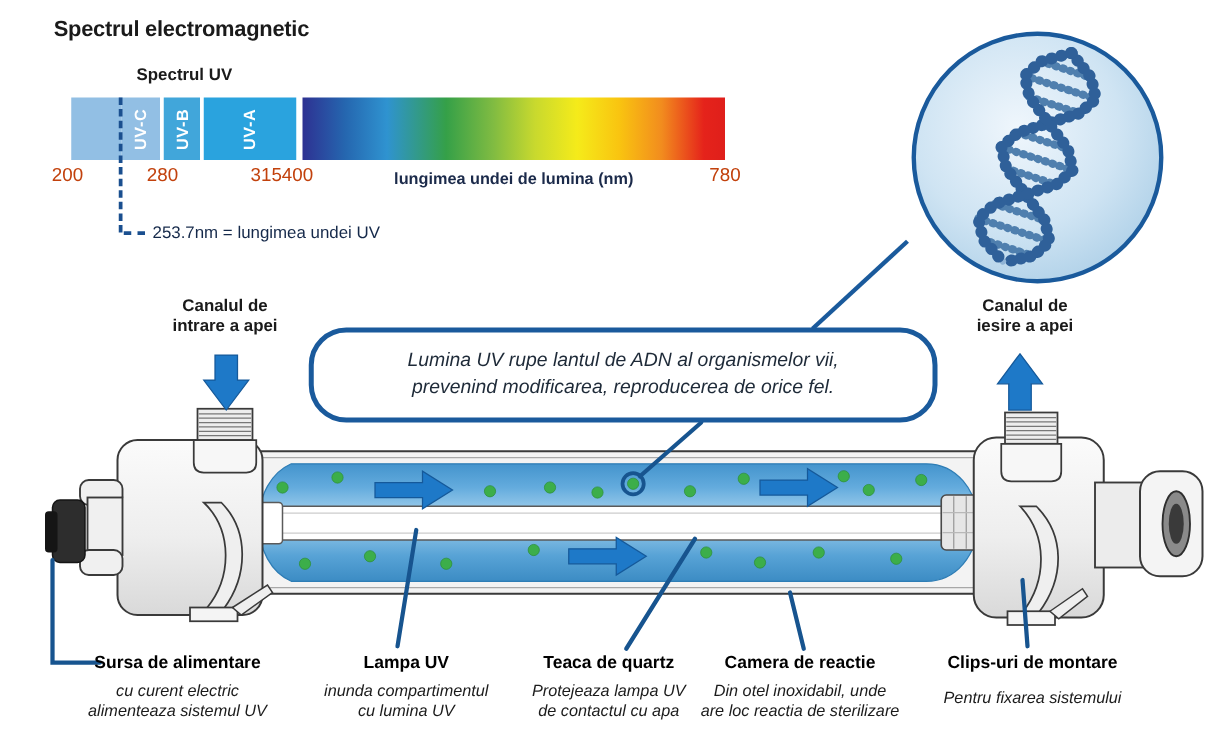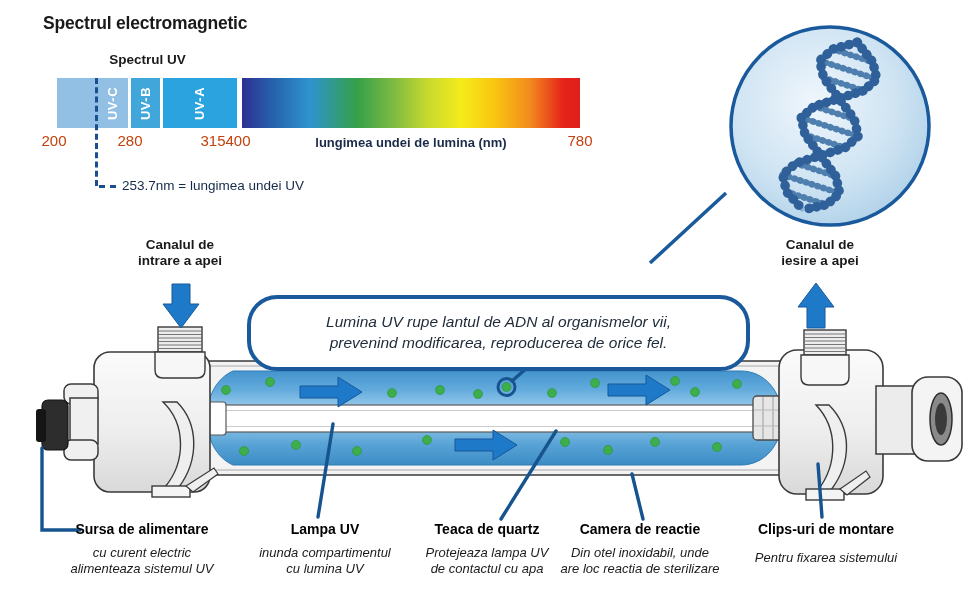--- a/index.html
+++ b/index.html
@@ -21,21 +21,21 @@
   .axis-label{left:301px;top:135px;width:220px;font-size:13px;font-weight:bold;
               color:#1b2a4a;}
   .dash-v{left:95px;top:78px;height:108px;width:0;border-left:3px dashed #1a4f8f;}
   .dash-h{left:99px;top:185px;width:17px;height:0;border-top:3px dashed #1a4f8f;}
   .uv-note{left:122px;top:178px;font-size:13.5px;font-weight:normal;color:#15294a;}
 
   
   .bubble{left:247px;top:262px;width:503px;height:76px;box-sizing:border-box;
           border:4px solid #1a5a9c;border-radius:30px;background:#fff;
           display:flex;flex-direction:column;align-items:center;justify-content:center;
-          font-style:italic;font-size:15.5px;line-height:1.35;color:#1e2a38;margin-top:33px;}
+          font-style:italic;font-size:15.5px;line-height:1.35;color:#1e2a38;}
 
   
   .port-label{top:237px;font-size:13.5px;font-weight:bold;line-height:1.2;text-align:center;}
 
   
   .part{top:521px;text-align:center;}
   .part .nm{font-size:14px;font-weight:bold;margin-bottom:8px;color:#000000;}
   .part .ds{font-size:13px;font-style:italic;line-height:1.22;color:#1b1b1b;}
 </style>
 </head>

